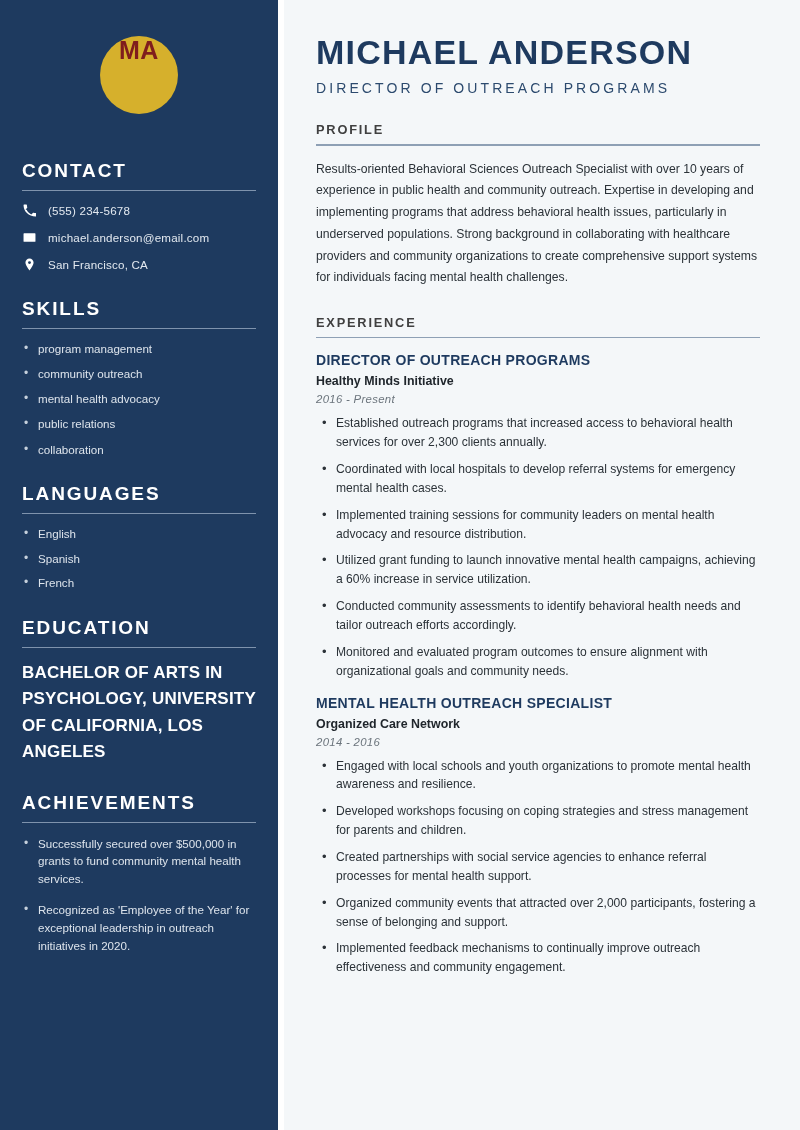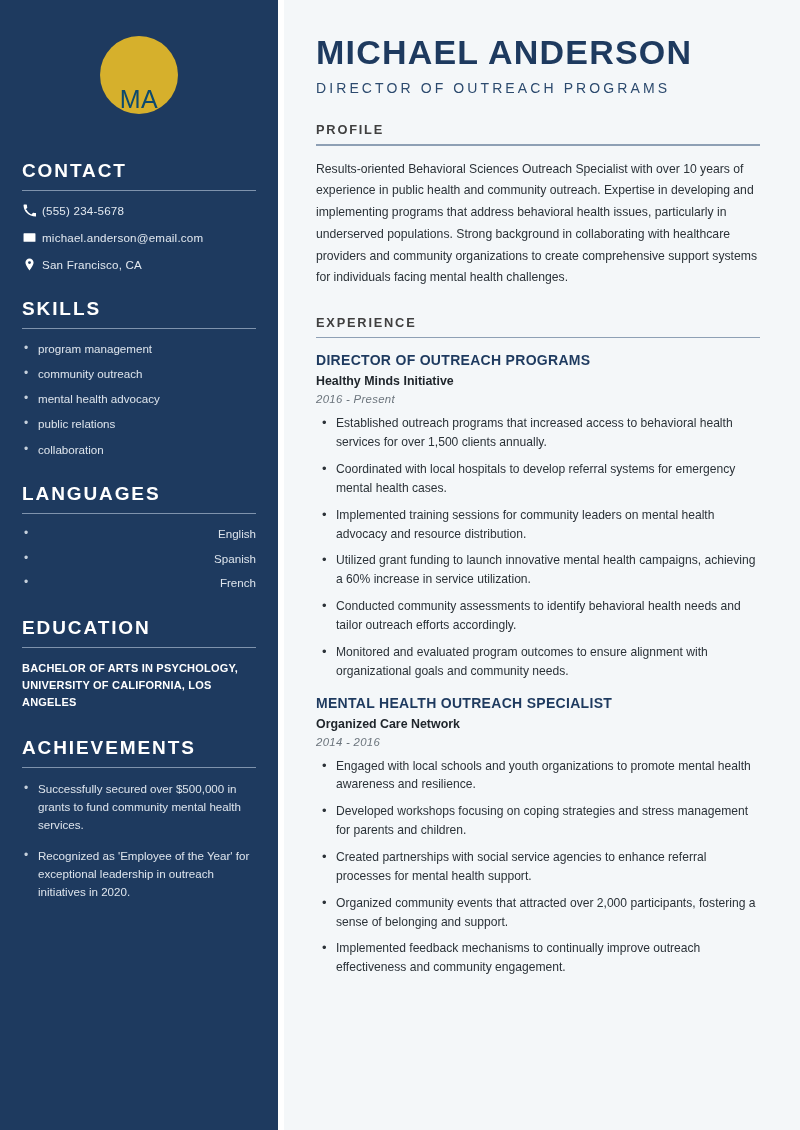--- a/index.html
+++ b/index.html
@@ -14,48 +14,48 @@
   .sidebar {
     width: 278px; min-width: 278px; height: 1130px;
     background: #1e3a5f;
     padding: 0 22px;
     color: #e8edf3;
   }
   .avatar-wrap { display:flex; justify-content:center; padding-top: 36px; }
   .avatar {
     width: 78px; height: 78px; border-radius: 50%;
     background: #d6b02c;
-    display: flex; align-items: flex-end; justify-content: center;
-    color: #0c4a6e; font-size: 25px; font-weight: normal; letter-spacing: .5px;
+    display: flex; align-items: flex-start; justify-content: center;
+    color: #7f1d1d; font-size: 25px; font-weight: bold; letter-spacing: .5px;
   }
   .side-sec { margin-top: 26px; }
   .side-sec.first { margin-top: 46px; }
   .side-h {
     font-size: 19px; font-weight: bold; letter-spacing: 1.9px;
     color: #ffffff; text-transform: uppercase;
   }
   .side-rule { height:1px; background:#7f93ad; margin: 8px 0 12px 0; }
 
-  .contact-row { display:flex; align-items:center; gap: 5px; margin-bottom: 12px; }
+  .contact-row { display:flex; align-items:center; gap: 11px; margin-bottom: 12px; }
   .contact-row .ico { width: 15px; height: 15px; flex: 0 0 15px; display:flex; align-items:center; justify-content:center; }
   .contact-row .ico svg { width: 13px; height: 13px; fill: #ffffff; }
   .contact-txt { font-size: 11.6px; color: #e3e9f0; letter-spacing: .2px; }
 
   ul.side-list { list-style: none; }
   ul.side-list li {
     position: relative; font-size: 11.6px; color: #dde4ec;
     padding-left: 16px; margin-bottom: 9.5px; line-height: 1.35;
   }
   ul.side-list li::before {
     content: "•"; position: absolute; left: 2px; top: -1px; color: #c6d0dc; font-size: 12px;
   }
-  ul.side-list.tight li { margin-bottom: 9px; text-align: right; }
+  ul.side-list.tight li { margin-bottom: 9px; }
   ul.side-list.ach li { margin-bottom: 13px; line-height: 1.55; }
 
-  .edu-item { font-size: 11px; font-weight: bold; color: #ffffff; line-height: 1.55; letter-spacing:.2px; }
+  .edu-item { font-size: 17px; font-weight: bold; color: #ffffff; line-height: 1.55; letter-spacing:.2px; }
 
   
   .gap { width: 6px; background: #ffffff; }
   .main {
     flex: 1; height: 1130px; background: #f4f7f9;
     padding: 34px 40px 0 32px;
   }
   .name {
     font-size: 34px; font-weight: bold; color: #1e3a5f;
     letter-spacing: 1.2px; line-height: 1.1;
@@ -189,21 +189,21 @@
 
     <section class="main-sec">
       <div class="main-h">EXPERIENCE</div>
       <div class="main-rule"></div>
 
       <div class="job">
         <div class="job-title">DIRECTOR OF OUTREACH PROGRAMS</div>
         <div class="job-company">Healthy Minds Initiative</div>
         <div class="job-dates">2016 - Present</div>
         <ul class="job-bullets">
-          <li>Established outreach programs that increased access to behavioral health services for over 1,500 clients annually.</li>
+          <li>Established outreach programs that increased access to behavioral health services for over 2,300 clients annually.</li>
           <li>Coordinated with local hospitals to develop referral systems for emergency mental health cases.</li>
           <li>Implemented training sessions for community leaders on mental health advocacy and resource distribution.</li>
           <li>Utilized grant funding to launch innovative mental health campaigns, achieving a 60% increase in service utilization.</li>
           <li>Conducted community assessments to identify behavioral health needs and tailor outreach efforts accordingly.</li>
           <li>Monitored and evaluated program outcomes to ensure alignment with organizational goals and community needs.</li>
         </ul>
       </div>
 
       <div class="job">
         <div class="job-title">MENTAL HEALTH OUTREACH SPECIALIST</div>

